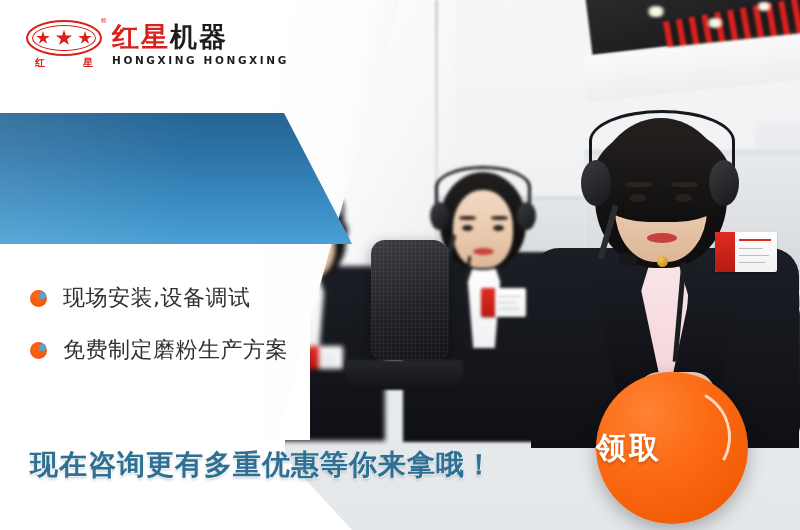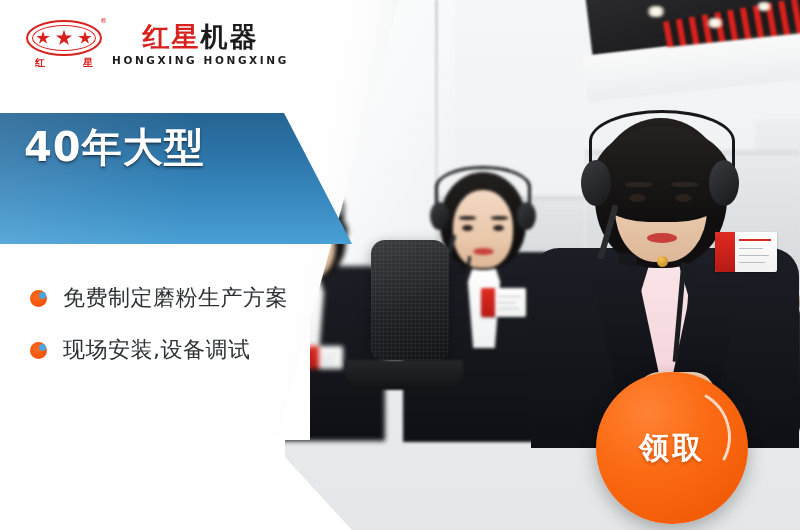--- a/index.html
+++ b/index.html
@@ -239,21 +239,21 @@
     letter-spacing:1px; white-space:nowrap;
     text-shadow:1px 1px 0 rgba(255,255,255,.65), 0 2px 3px rgba(40,70,90,.28);
   }
 
   
   .cta{
     position:absolute; left:596px; top:372px; width:152px; height:152px;
     border-radius:50%; z-index:8;
     background:radial-gradient(circle at 34% 26%, #ff8235 0%, #fb6a12 42%, #f5600a 68%, #ee5400 100%);
     box-shadow:0 6px 18px rgba(0,0,0,.28);
-    display:flex; flex-direction:row; align-items:center; justify-content:center;
+    display:flex; flex-direction:column; justify-content:center;
   }
   .cta::before{
     content:""; position:absolute; right:17px; top:16px;
     width:92px; height:92px; border-radius:50%;
     border:3px solid rgba(255,255,255,.75); border-left-color:transparent;
     border-bottom-color:transparent; border-top-color:transparent;
     transform:rotate(-16deg);
   }
   .cta-line{
     color:#ffffff; font-size:30px; font-weight:bold; letter-spacing:3px;
@@ -283,21 +283,20 @@
   .reg{ position:absolute; right:-5px; top:-1px; font-size:7px; color:#d8201c;}
   .mark-sub{
     position:absolute; left:0; top:38px; width:76px;
     display:flex; justify-content:space-between; padding:0 9px;
     font-size:10px; color:#d8201c; font-weight:bold;
   }
   .logo-type{ display:flex; flex-direction:column; }
   .logo-cn{
     font-size:27px; font-weight:bold; color:#1c1c1c; letter-spacing:2px;
     line-height:30px;
-    text-align:center;
   }
   .logo-cn .red{ color:#d8201c; }
   .logo-en{
     font-size:10.5px; font-weight:bold; color:#1c1c1c;
     letter-spacing:2.6px; line-height:14px; margin-top:1px;
   }
 </style>
 </head>
 <body>
 
@@ -425,32 +424,32 @@
       </div>
     </div>
     <div class="logo-type">
       <div class="logo-cn"><span class="red">红星</span><span>机器</span></div>
       <div class="logo-en">HONGXING HONGXING</div>
     </div>
   </div>
 
   <div class="headband-blue"></div>
   <div class="headline">
-    <div class="hl-1">40年大型</div>
   </div>
 
   <div class="bullets">
+    <div class="bullet-row">
+      <span class="dot"></span>
+      <span class="bullet-text">现场安装,设备调试</span>
+    </div>
     <div class="bullet-row">
       <span class="dot"></span>
       <span class="bullet-text">免费制定磨粉生产方案</span>
     </div>
-    <div class="bullet-row">
-      <span class="dot"></span>
-      <span class="bullet-text">现场安装,设备调试</span>
-    </div>
   </div>
 
+  <div class="slogan">现在咨询更有多重优惠等你来拿哦！</div>
 
   <div class="cta">
     <span class="cta-line">领取</span>
   </div>
 
 </div>
 
 </body></html>

